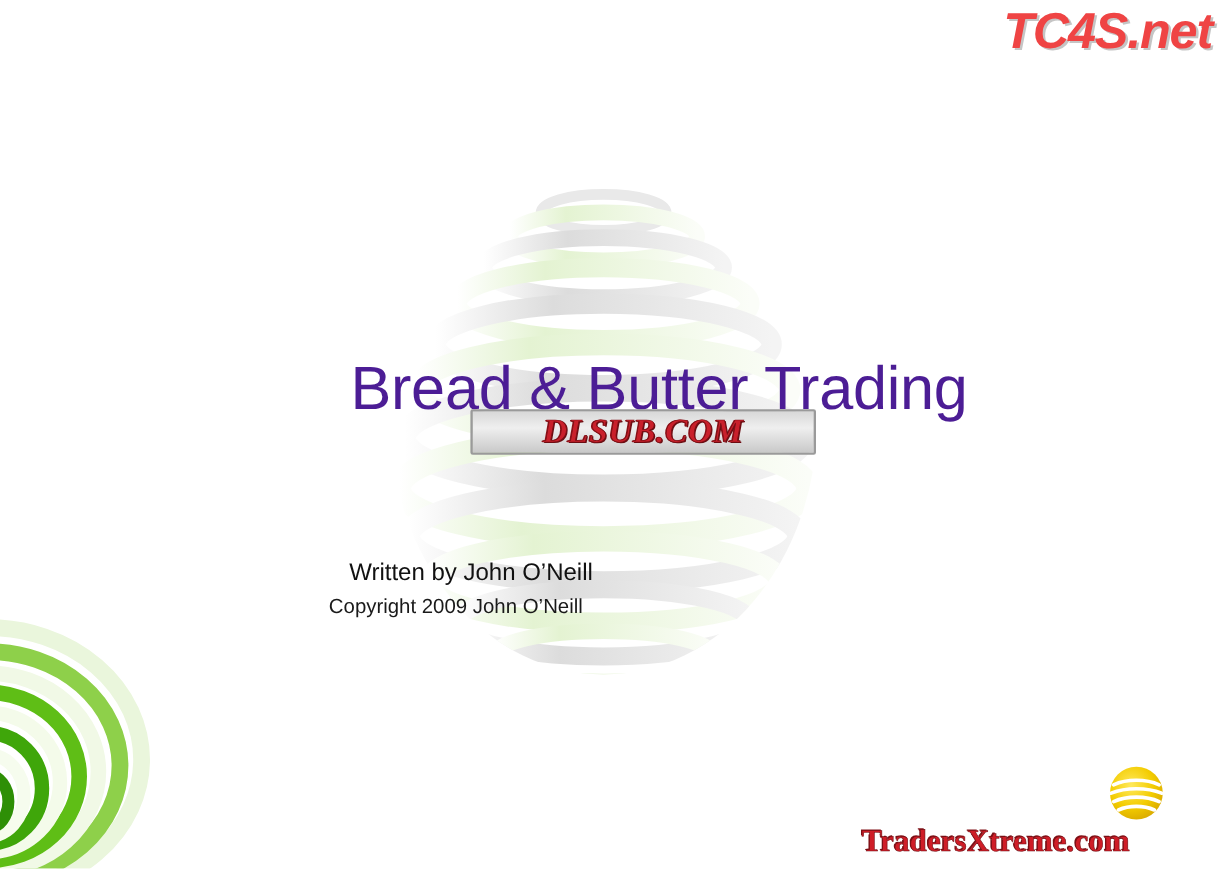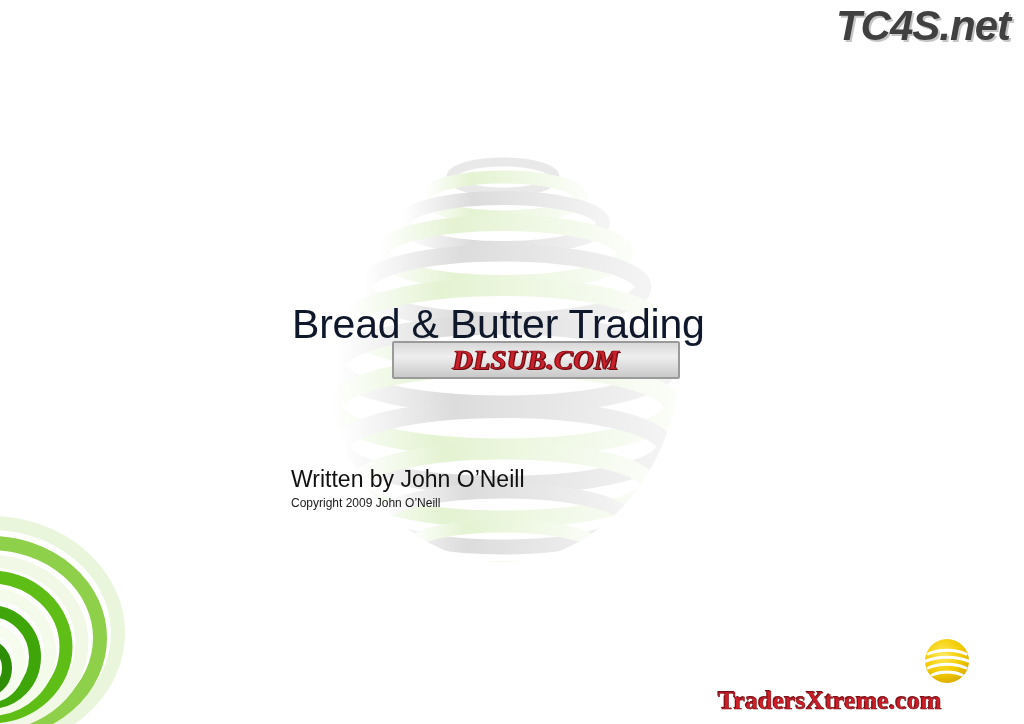--- a/index.html
+++ b/index.html
@@ -43,61 +43,61 @@
     height: 219px;
   }
   .arcs-wrap svg { display: block; }
 
   
   .title {
     position: absolute;
     left: 292px;
     top: 299px;
     width: 600px;
-    font-size: 41px;
+    font-size: 51px;
     line-height: 50px;
-    color: #0f172a;
+    color: #4c1d95;
     font-weight: normal;
     letter-spacing: -0.2px;
     white-space: nowrap;
   }
   .author {
     position: absolute;
     left: 291px;
     top: 466px;
-    font-size: 23px;
+    font-size: 20px;
     color: #111111;
     white-space: nowrap;
   }
   .copyright {
     position: absolute;
-    left: 291px;
+    left: 274px;
     top: 496px;
-    font-size: 12px;
+    font-size: 17px;
     color: #1a1a1a;
     white-space: nowrap;
   }
   .price-text {
     position: absolute;
     left: 662px;
     top: 655px;
     font-size: 34px;
     color: #151515;
     white-space: nowrap;
   }
 
   
   .tc4s {
     position: absolute;
     right: 14px;
     top: 2px;
     font-size: 42px;
     font-weight: bold;
     font-style: italic;
-    color: #404040;
+    color: #ef4444;
     letter-spacing: -1px;
     text-shadow: 2px 2px 0 rgba(150,150,150,0.55);
     white-space: nowrap;
   }
 
   
   .dlsub {
     position: absolute;
     left: 368px;
     top: 341px;

